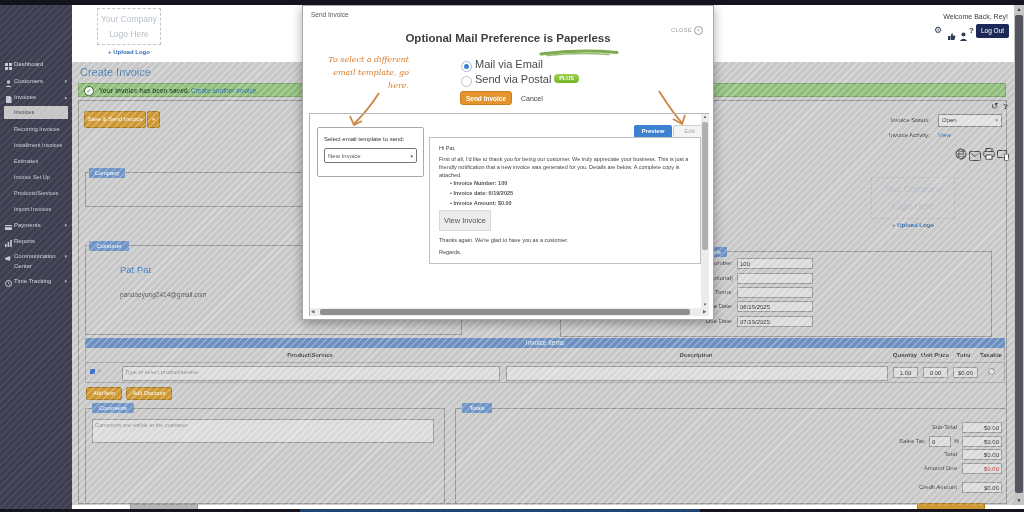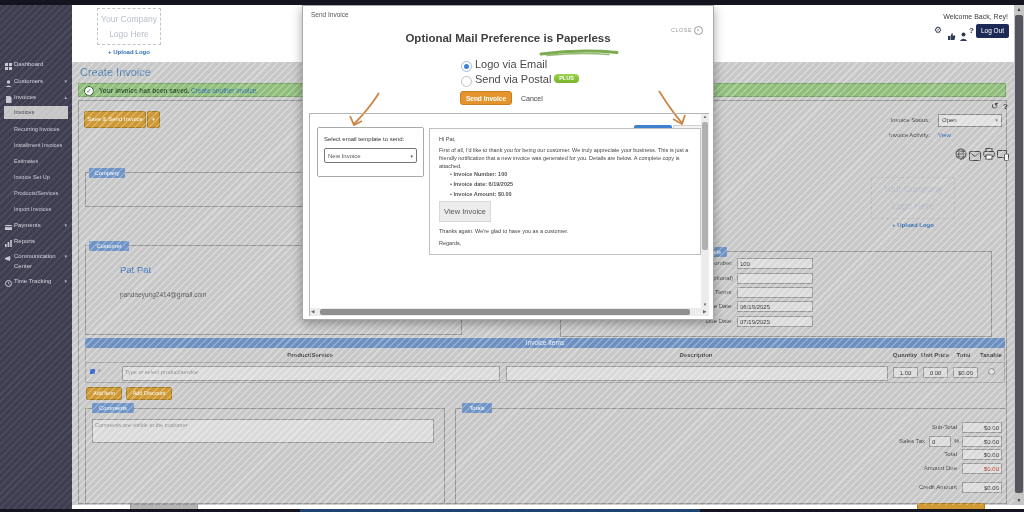--- a/index.html
+++ b/index.html
@@ -278,28 +278,29 @@
     </div>
     <div class="abs" style="left:0;top:26px;width:410px;text-align:center;font-size:11.5px;font-weight:bold;color:#3f3f3f;">Optional Mail Preference is Paperless</div>
     <svg class="abs" style="left:236px;top:42px;" width="80" height="9" viewBox="0 0 80 9">
       <path d="M2 6 Q 40 1 78 4.5" stroke="#7cab51" stroke-width="3" fill="none" stroke-linecap="round"></path>
       <path d="M8 7.5 Q 40 4 70 6.5" stroke="#7cab51" stroke-width="1.4" fill="none" stroke-linecap="round" opacity="0.8"></path>
     </svg>
 
     <div class="abs" style="left:158px;top:55px;width:9px;height:9px;border-radius:50%;border:1px solid #9bbfe3;background:#fff;">
       <div class="abs" style="left:1.8px;top:1.8px;width:5.5px;height:5.5px;border-radius:50%;background:#3b82d4;"></div>
     </div>
-    <div class="abs" style="left:172px;top:52px;font-size:11px;font-weight:300;color:#4a4a4a;">Logo via Email</div>
+    <div class="abs" style="left:172px;top:52px;font-size:11px;font-weight:300;color:#4a4a4a;">Mail via Email</div>
     <div class="abs" style="left:158px;top:70px;width:9px;height:9px;border-radius:50%;border:1px solid #c0c0c0;background:#fff;"></div>
     <div class="abs" style="left:172px;top:67px;font-size:11px;font-weight:400;color:#4a4a4a;">Send via Postal</div>
     <div class="abs" style="left:251px;top:68px;width:25px;height:9px;border-radius:4px;background:linear-gradient(#9ed34f,#76b428);color:#fff;font-size:5.5px;font-weight:bold;text-align:center;line-height:9px;">PLUS</div>
 
     <div class="abs" style="left:157px;top:85px;width:52px;height:14px;background:#e5942d;border:1px solid #c77f1f;border-radius:3px;color:#fff;font-size:6.5px;font-weight:bold;text-align:center;line-height:13px;box-sizing:border-box;">Send Invoice</div>
     <div class="abs" style="left:218px;top:89px;font-size:7px;color:#444;">Cancel</div>
 
+    <div class="abs note" style="left:24px;top:47px;width:82px;text-align:right;">To select a different email template, go here.</div>
     <svg class="abs" style="left:44px;top:85px;" width="36" height="38" viewBox="0 0 36 38">
       <path d="M32 2 C 25 13, 15 25, 7 33" stroke="#cc8544" stroke-width="1.8" fill="none"></path>
       <path d="M3 25 L7 34 L15 30" stroke="#cc8544" stroke-width="1.8" fill="none"></path>
     </svg>
     <svg class="abs" style="left:350px;top:83px;" width="38" height="40" viewBox="0 0 38 40">
       <path d="M6 2 C 13 13, 21 25, 29 34" stroke="#cc8544" stroke-width="1.8" fill="none"></path>
       <path d="M20 30 L29 35 L32 26" stroke="#cc8544" stroke-width="1.8" fill="none"></path>
     </svg>
 
     <div class="abs" style="left:6px;top:107px;width:400px;height:203px;border:1px solid #b5b5b5;box-sizing:border-box;"></div>
@@ -308,21 +309,21 @@
       <div class="abs" style="left:6px;top:8px;font-size:6px;color:#333;">Select email template to send:</div>
       <div class="abs selectbox" style="left:6px;top:20px;width:93px;height:15px;line-height:15px;background:#fff;border-color:#777;border-radius:2px;">
         <span style="color:#555;">New Invoice</span>
         <span class="car" style="line-height:15px;">▾</span>
       </div>
     </div>
 
     <div class="abs" style="left:331px;top:119px;width:38px;height:13px;background:#3d7fd0;border-radius:2px;color:#fff;font-size:6px;font-weight:bold;text-align:center;line-height:13px;">Preview</div>
     <div class="abs" style="left:370px;top:119px;width:33px;height:13px;background:#f4f4f4;border:1px solid #cfcfcf;border-radius:2px;color:#ababab;font-size:6px;text-align:center;line-height:11px;box-sizing:border-box;">Edit</div>
 
-    <div class="abs" style="left:126px;top:122px;width:270px;height:125px;border:1px solid #c0c0c0;background:#fff;overflow:hidden;">
+    <div class="abs" style="left:126px;top:131px;width:270px;height:125px;border:1px solid #c0c0c0;background:#fff;overflow:hidden;">
       <div class="abs" style="left:9px;top:7px;font-size:5.5px;color:#444;">Hi Pat,</div>
       <div class="abs" style="left:9px;top:17px;width:252px;font-size:5.5px;line-height:8px;color:#444;">First of all, I'd like to thank you for being our customer. We truly appreciate your business. This is just a friendly notification that a new invoice was generated for you. Details are below. A complete copy is attached.</div>
       <div class="abs" style="left:20px;top:42px;font-size:5.5px;font-weight:bold;color:#555;">•&nbsp;<span>Invoice Number: 100</span></div>
       <div class="abs" style="left:20px;top:52px;font-size:5.5px;font-weight:bold;color:#555;">•&nbsp;<span>Invoice date: 6/19/2025</span></div>
       <div class="abs" style="left:20px;top:62px;font-size:5.5px;font-weight:bold;color:#555;">•&nbsp;<span>Invoice Amount: $0.00</span></div>
       <div class="abs" style="left:9px;top:72px;width:52px;height:21px;background:#ececec;border:1px solid #d8d8d8;color:#555;font-size:7.5px;text-align:center;line-height:20px;box-sizing:border-box;">View Invoice</div>
       <div class="abs" style="left:9px;top:99px;font-size:5.5px;color:#444;">Thanks again. We're glad to have you as a customer.</div>
       <div class="abs" style="left:9px;top:111px;font-size:5.5px;color:#444;">Regards,</div>
     </div>
 

